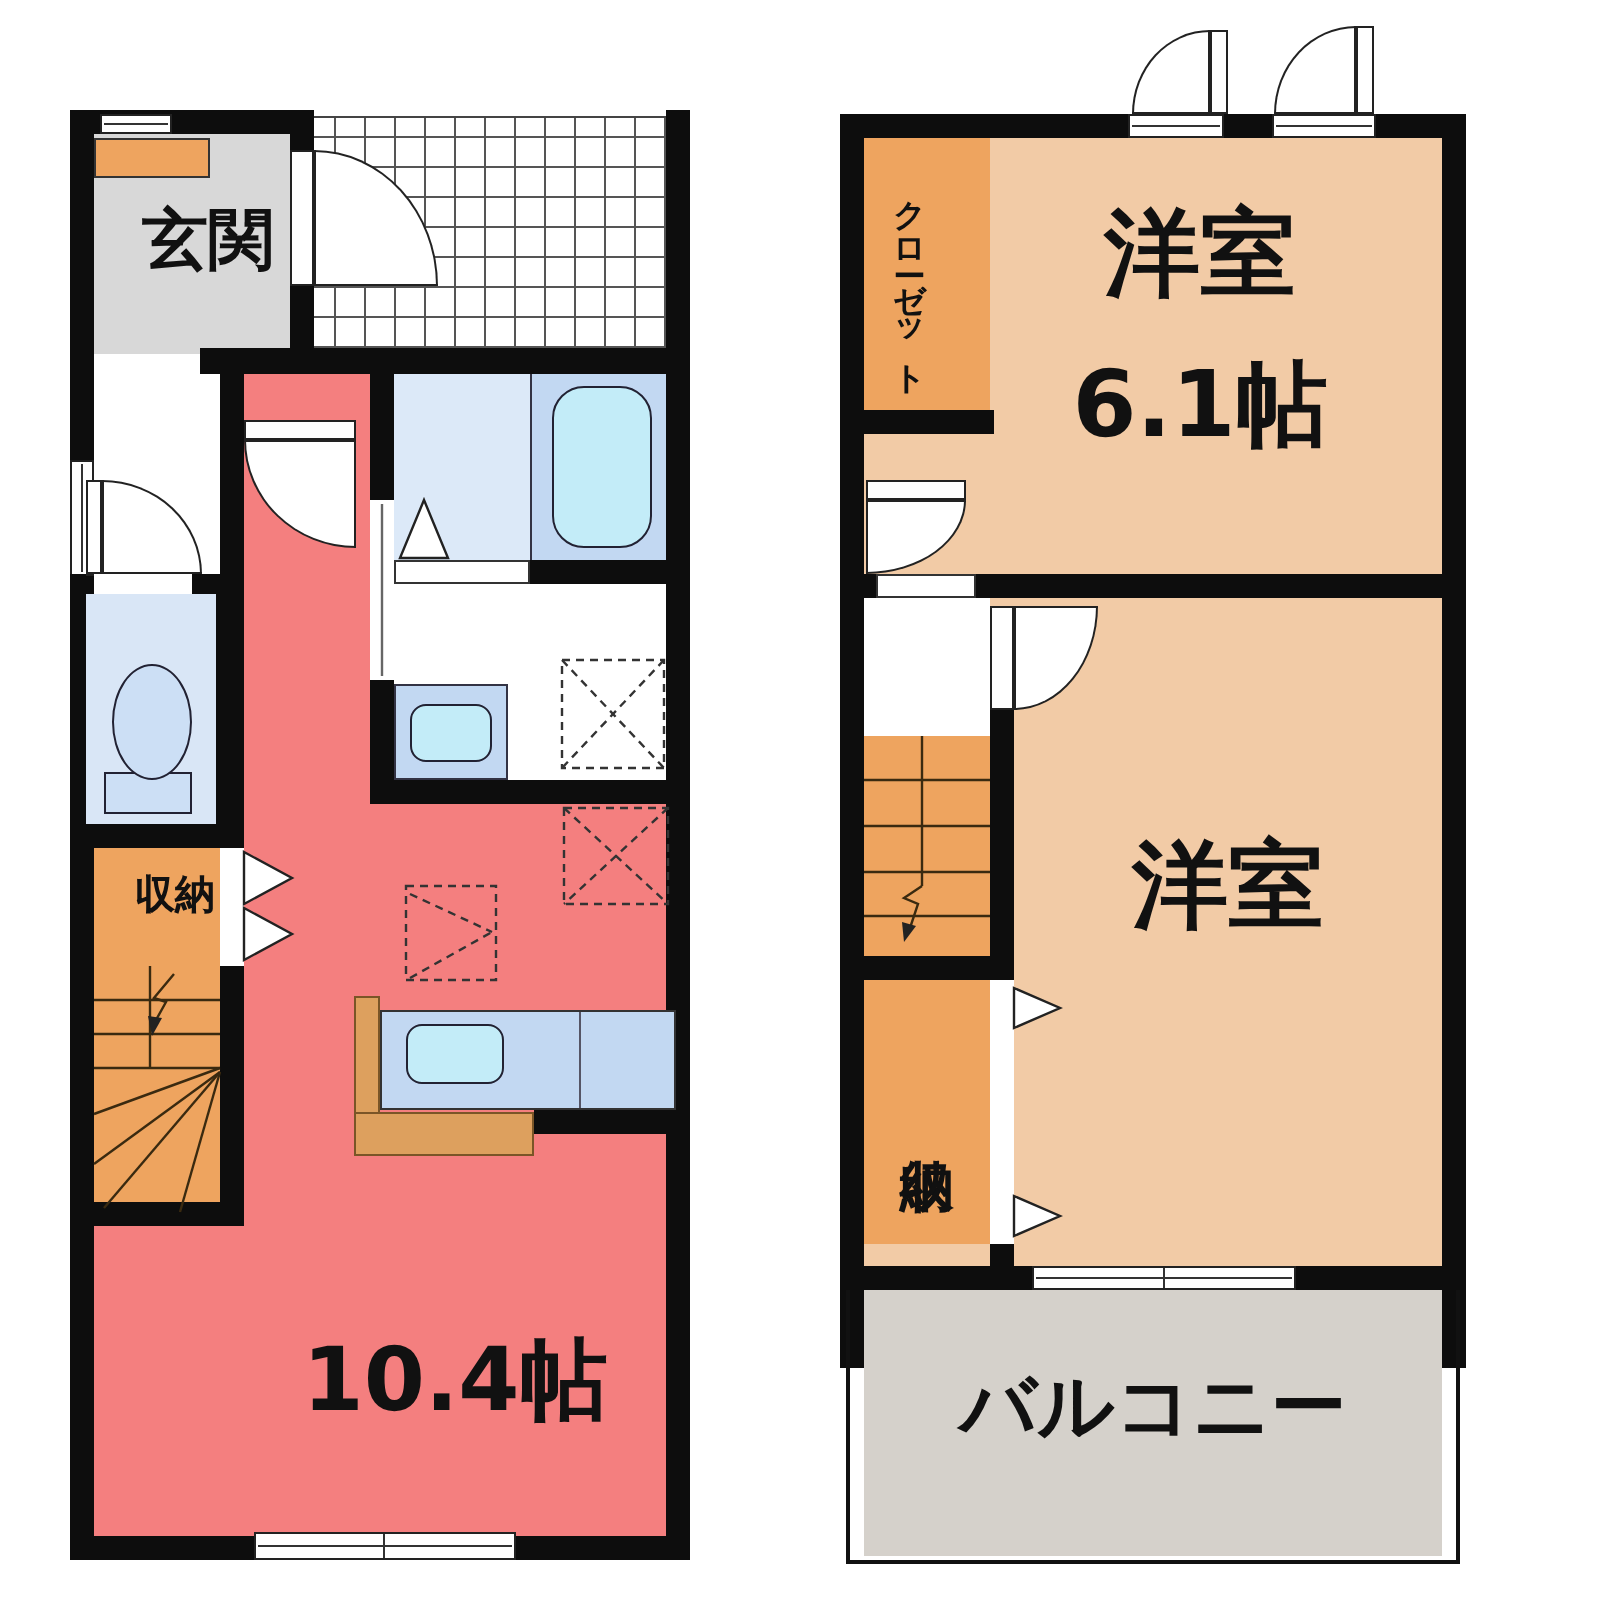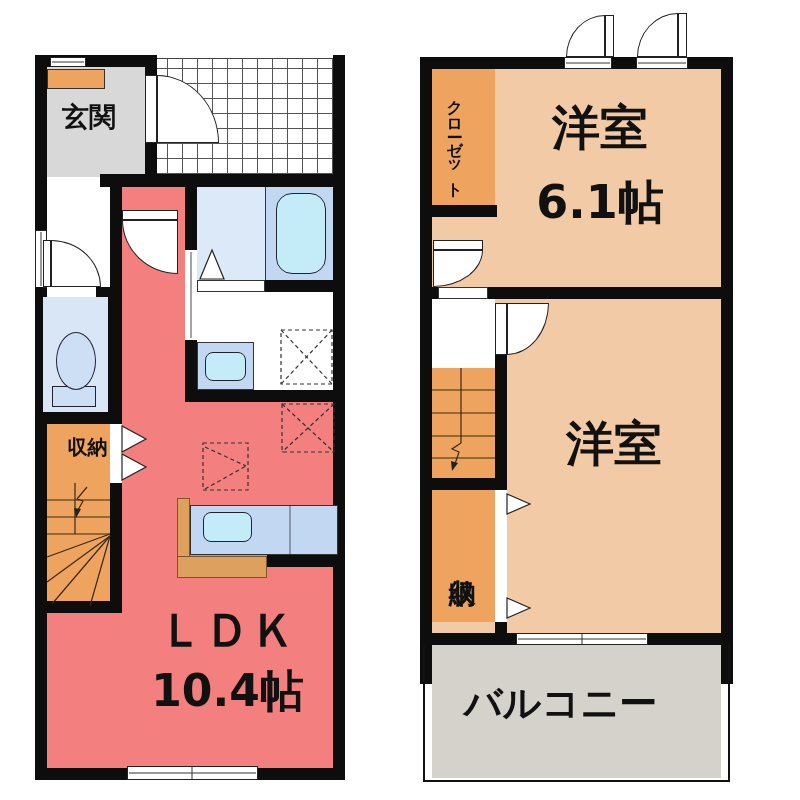--- a/index.html
+++ b/index.html
@@ -170,25 +170,24 @@
       <line x1="192" y1="767" x2="192" y2="779"></line>
       <line x1="41" y1="232" x2="41" y2="286"></line>
       <line x1="52" y1="62" x2="84" y2="62"></line>
       <line x1="566" y1="63" x2="610" y2="63"></line>
       <line x1="638" y1="63" x2="686" y2="63"></line>
       <line x1="518" y1="639" x2="646" y2="639"></line>
       <line x1="582" y1="634" x2="582" y2="644"></line>
     </g>
   </svg>
 
-  <div class="a lbl" style="left:32px;top:103px;width:114px;font-size:27px;">玄関</div>
+  <div class="a lbl" style="left:47px;top:103px;width:114px;font-size:33px;">玄関</div>
   <div class="a lbl" style="left:47px;top:437px;width:81px;font-size:20px;">収納</div>
-  <div class="a lbl" style="left:122px;top:606px;width:211px;font-size:46px;">ＬＤＫ</div>
   <div class="a lbl" style="left:122px;top:668px;width:211px;font-size:44px;">10.4帖</div>
 
   <div class="a lbl vtext" style="left:446px;top:80px;height:120px;font-size:16px;letter-spacing:2px;">クローゼット</div>
   <div class="a lbl" style="left:480px;top:102px;width:240px;font-size:48px;">洋室</div>
   <div class="a lbl" style="left:480px;top:178px;width:240px;font-size:46px;text-align:center;">6.1帖</div>
   <div class="a lbl" style="left:507px;top:418px;width:214px;font-size:48px;">洋室</div>
   <div class="a lbl vtext" style="left:448px;top:508px;height:100px;font-size:27px;">収納</div>
-  <div class="a lbl" style="left:416px;top:684px;width:289px;font-size:38px;">バルコニー</div>
+  <div class="a lbl" style="left:432px;top:684px;width:289px;font-size:38px;">バルコニー</div>
 
 </div>
 
 </body></html>

